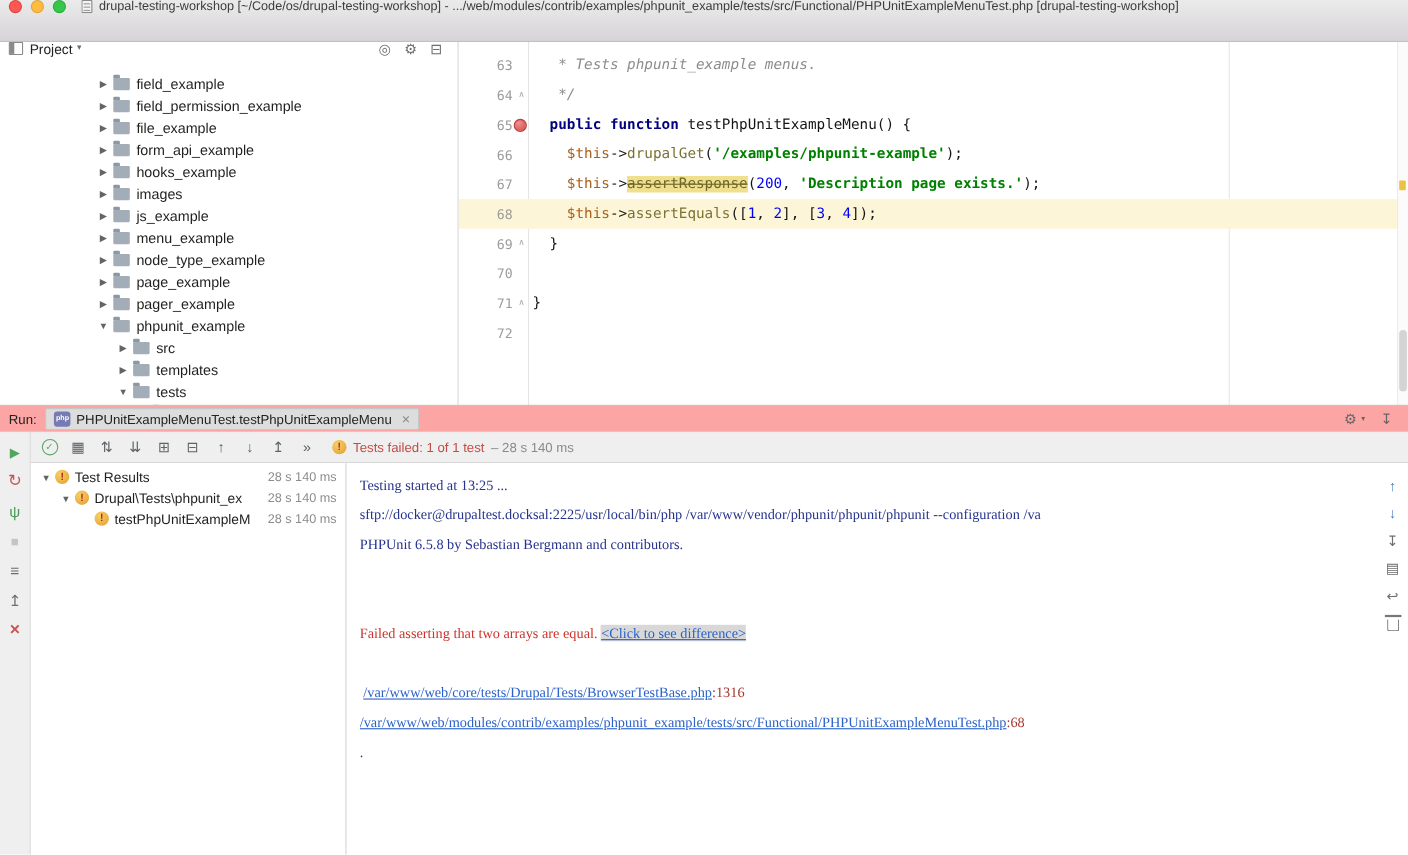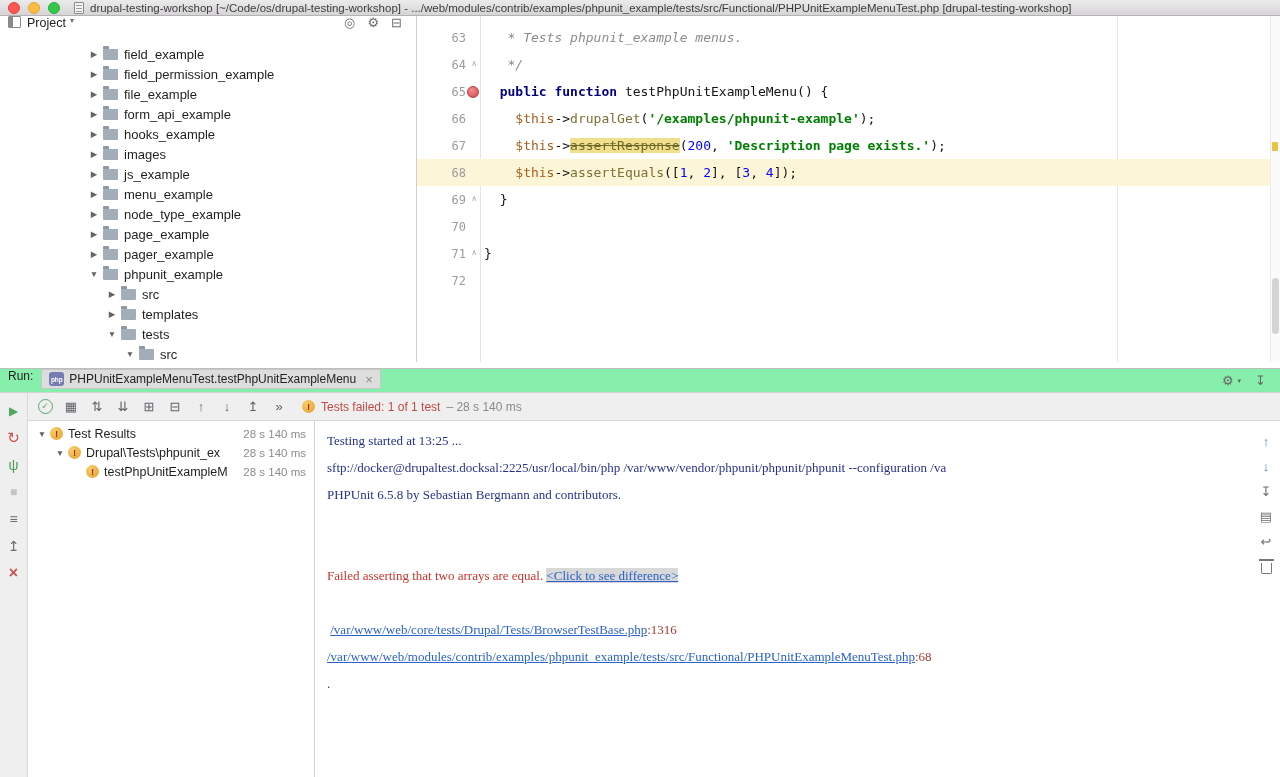--- a/index.html
+++ b/index.html
@@ -1,22 +1,22 @@
 <!DOCTYPE html>
 <html><head>
 <meta charset="utf-8">
 <style>
   *{margin:0;padding:0;box-sizing:border-box}
   html,body{width:1280px;height:777px;overflow:hidden;background:#fff;
     font-family:"Liberation Sans",sans-serif;-webkit-font-smoothing:antialiased}
   .app{position:relative;width:1280px;height:777px;background:#fff}
 
   
-  .titlebar{height:16px;background:linear-gradient(#ECEBEC,#D6D4D6);border-bottom:1px solid #B4B2B4;
-    display:flex;align-items:center;padding:0 8px;position:relative;z-index:5}
+  .titlebar{height:38px;background:linear-gradient(#ECEBEC,#D6D4D6);border-bottom:1px solid #B4B2B4;
+    display:flex;align-items:flex-start;padding:0 8px;position:relative;z-index:5}
   .traffic{display:flex;gap:8px;align-items:center}
   .light{width:12px;height:12px;border-radius:50%}
   .light.red{background:#FC5753;border:1px solid #E2443F}
   .light.yellow{background:#FDBC40;border:1px solid #E0A535}
   .light.green{background:#34C748;border:1px solid #2BAD3E}
   .title-wrap{display:flex;align-items:center;gap:6px;margin-left:14px;overflow:hidden;white-space:nowrap}
   .doc-icon{width:10px;height:12px;background:#F4F4F4;border:1px solid #8A8A8A;border-radius:1px;position:relative;flex:none}
   .doc-icon::after{content:"";position:absolute;left:1px;top:2px;right:1px;height:1px;background:#9A9A9A;box-shadow:0 3px 0 #9A9A9A,0 6px 0 #9A9A9A}
   .win-title{font-size:11.5px;color:#3C3C3C}
 
@@ -54,21 +54,21 @@
   .t-n{color:#0000FF}
   .t-v{color:#A8601C}
   .t-m{color:#7A7233}
   .t-d{color:#6E682C;text-decoration:line-through;background:#F0E08D}
   .ed-scroll{position:absolute;right:0;top:0;bottom:0;width:10px;background:#FBFBFB;border-left:1px solid #ECECEC}
   .ed-thumb{position:absolute;right:1px;top:262px;height:56px;width:7px;background:#D4D4D4;border-radius:4px}
   .stripe-warn{position:absolute;right:2px;top:126px;width:6px;height:9px;background:#E9C441;border-radius:1px}
 
   
   .run-panel{position:absolute;top:368px;left:0;right:0;bottom:0;border-top:1px solid #BDBDBD;display:flex;flex-direction:column;background:#fff}
-  .run-tabbar{height:24px;flex:none;background:#86efac;border-bottom:1px solid #D2D2D2;display:flex;padding:0 8px;font-size:12px;color:#222}
+  .run-tabbar{height:24px;flex:none;background:#fca5a5;border-bottom:1px solid #D2D2D2;display:flex;align-items:center;padding:0 8px;font-size:12px;color:#222}
   .run-tab{display:flex;align-items:center;gap:5px;background:#DDDDDD;border:1px solid #C6C6C6;height:20px;padding:0 7px;margin-left:8px;border-radius:2px}
   .php-badge{width:15px;height:14px;border-radius:3px;background:#777BB3;color:#fff;font-size:6.5px;font-weight:bold;
     display:flex;align-items:center;justify-content:center;flex:none}
   .tab-close{color:#8A8A8A;font-size:13px;margin-left:4px;line-height:1}
   .tabbar-right{margin-left:auto;display:flex;align-items:center;gap:14px;padding-right:6px}
   .tabbar-right .ico{font-size:13px;color:#666;line-height:1}
   .gear-caret{font-size:7px;color:#666;margin-left:-10px}
 
   .run-main{flex:1;display:flex;min-height:0}
   .left-strip{width:28px;flex:none;background:#EFEFEF;border-right:1px solid #D8D8D8;display:flex;flex-direction:column;align-items:center;padding-top:4px}

